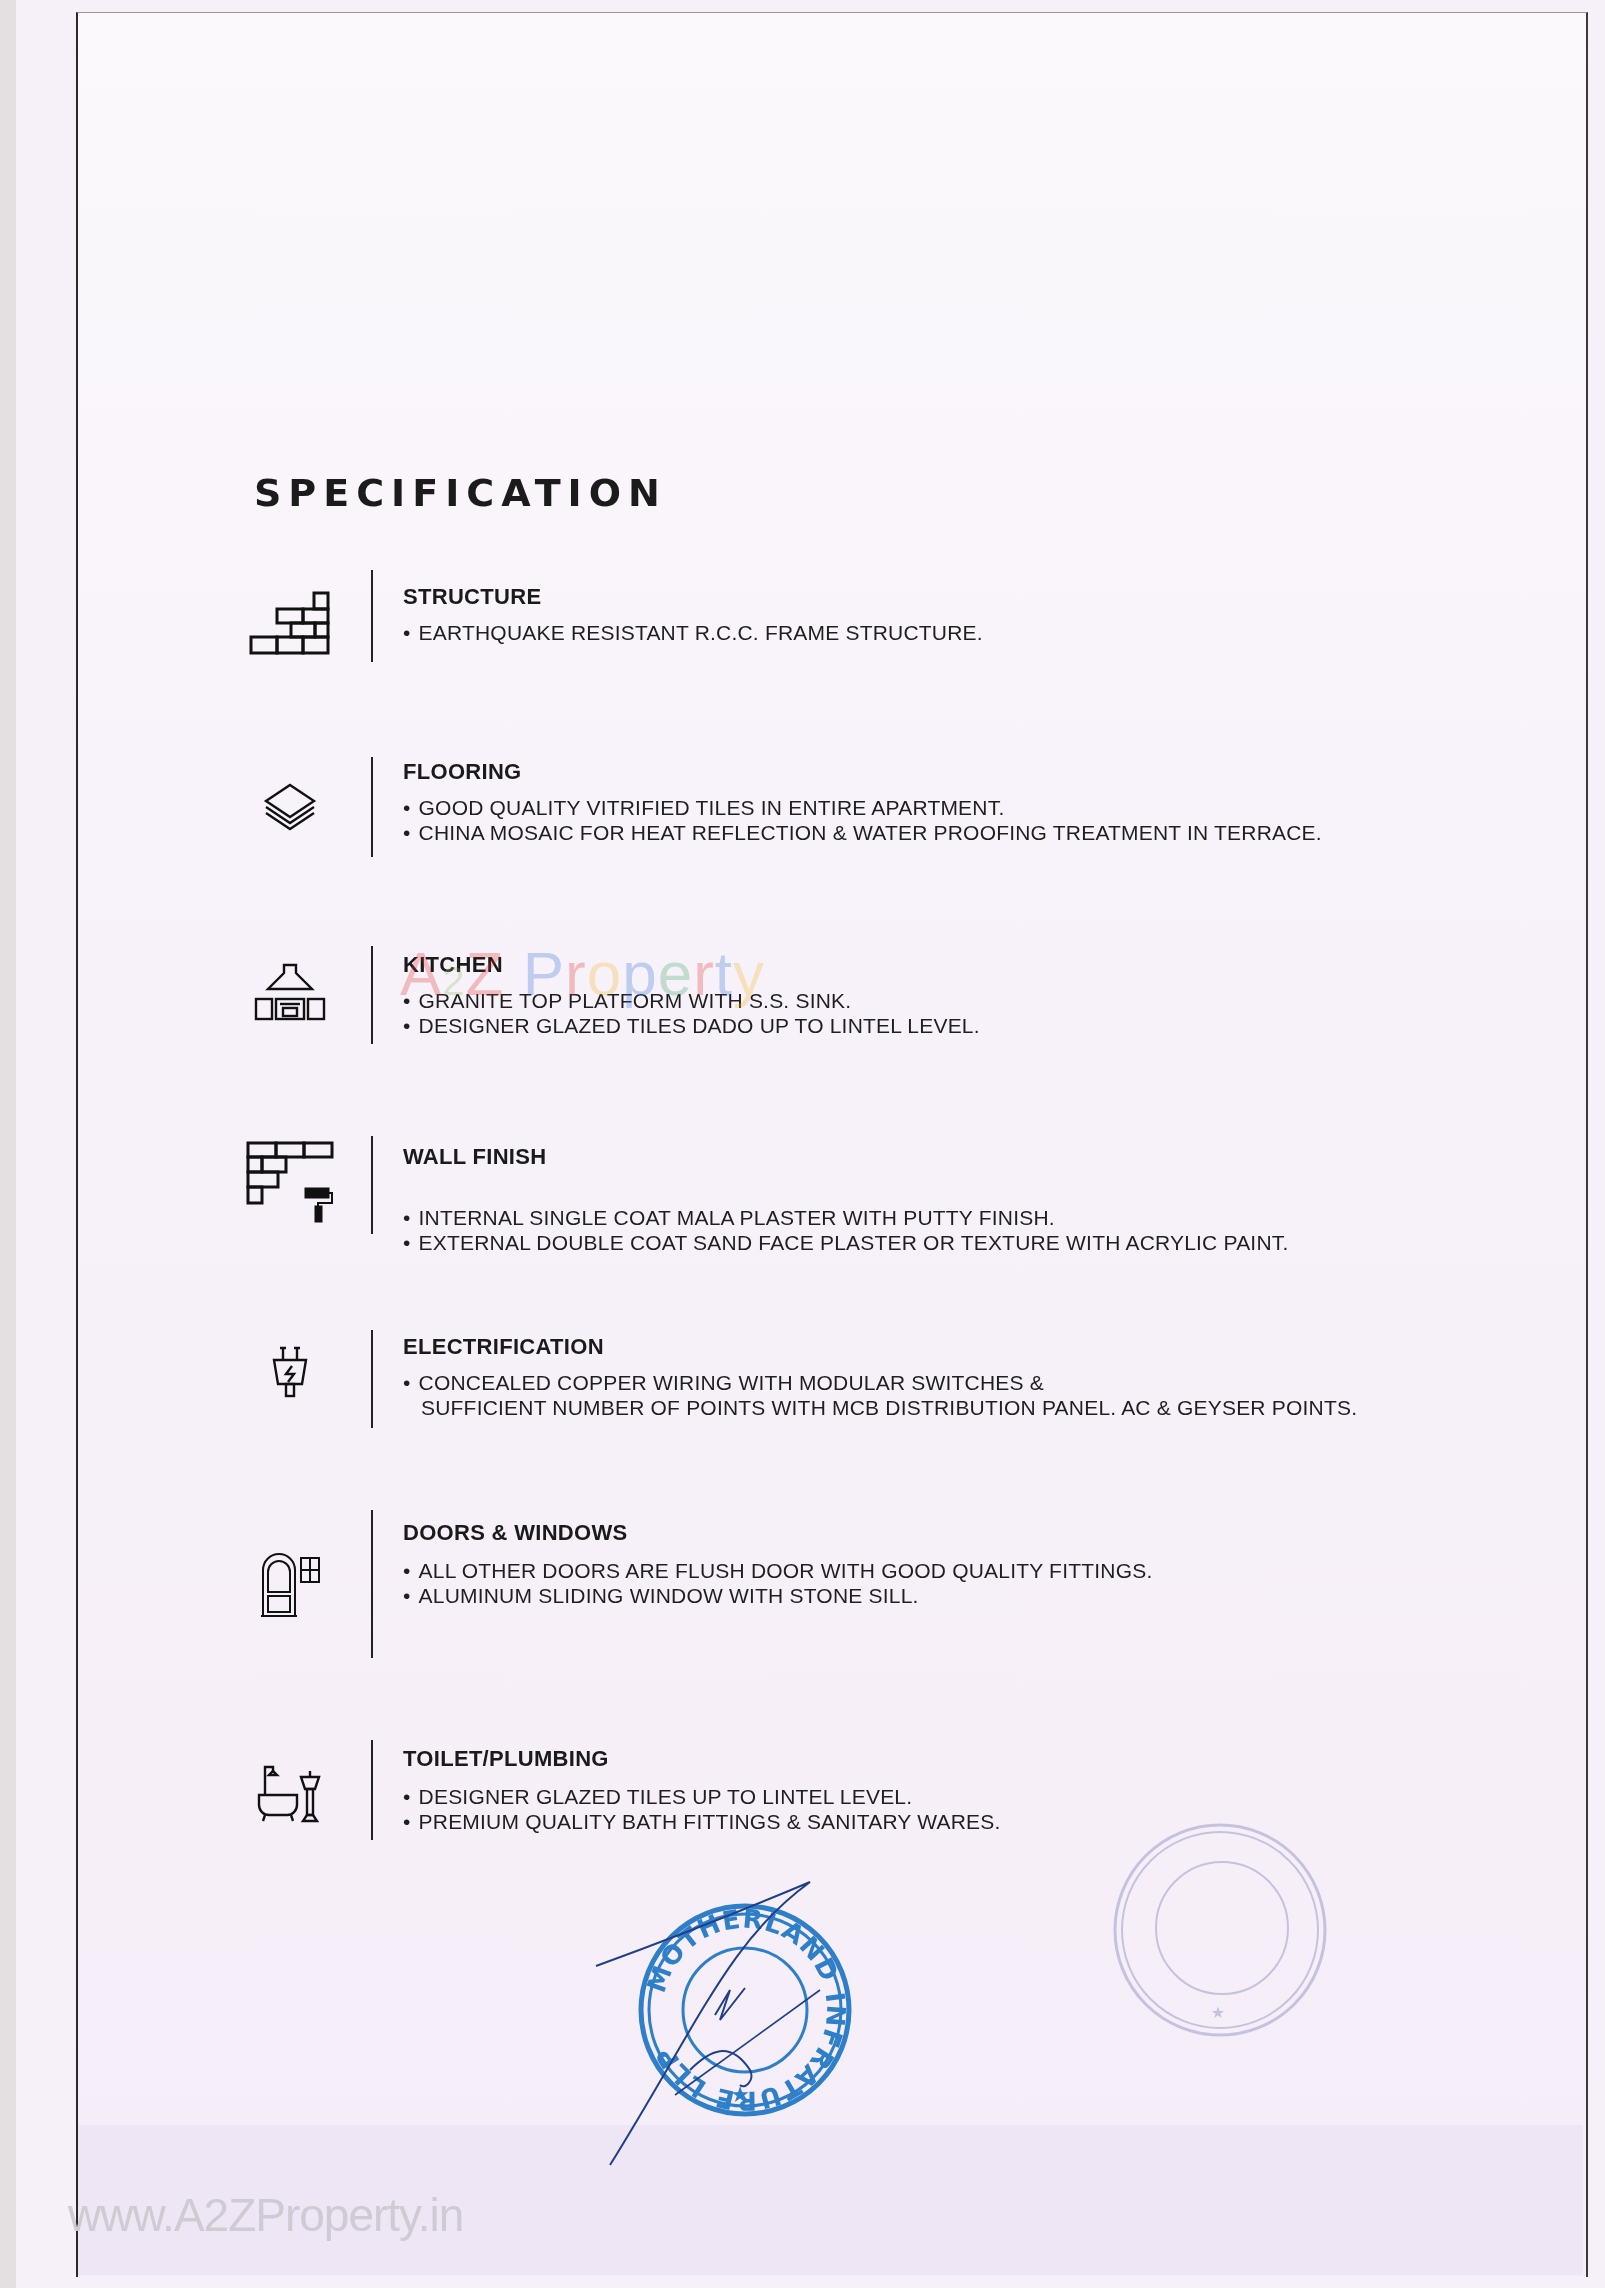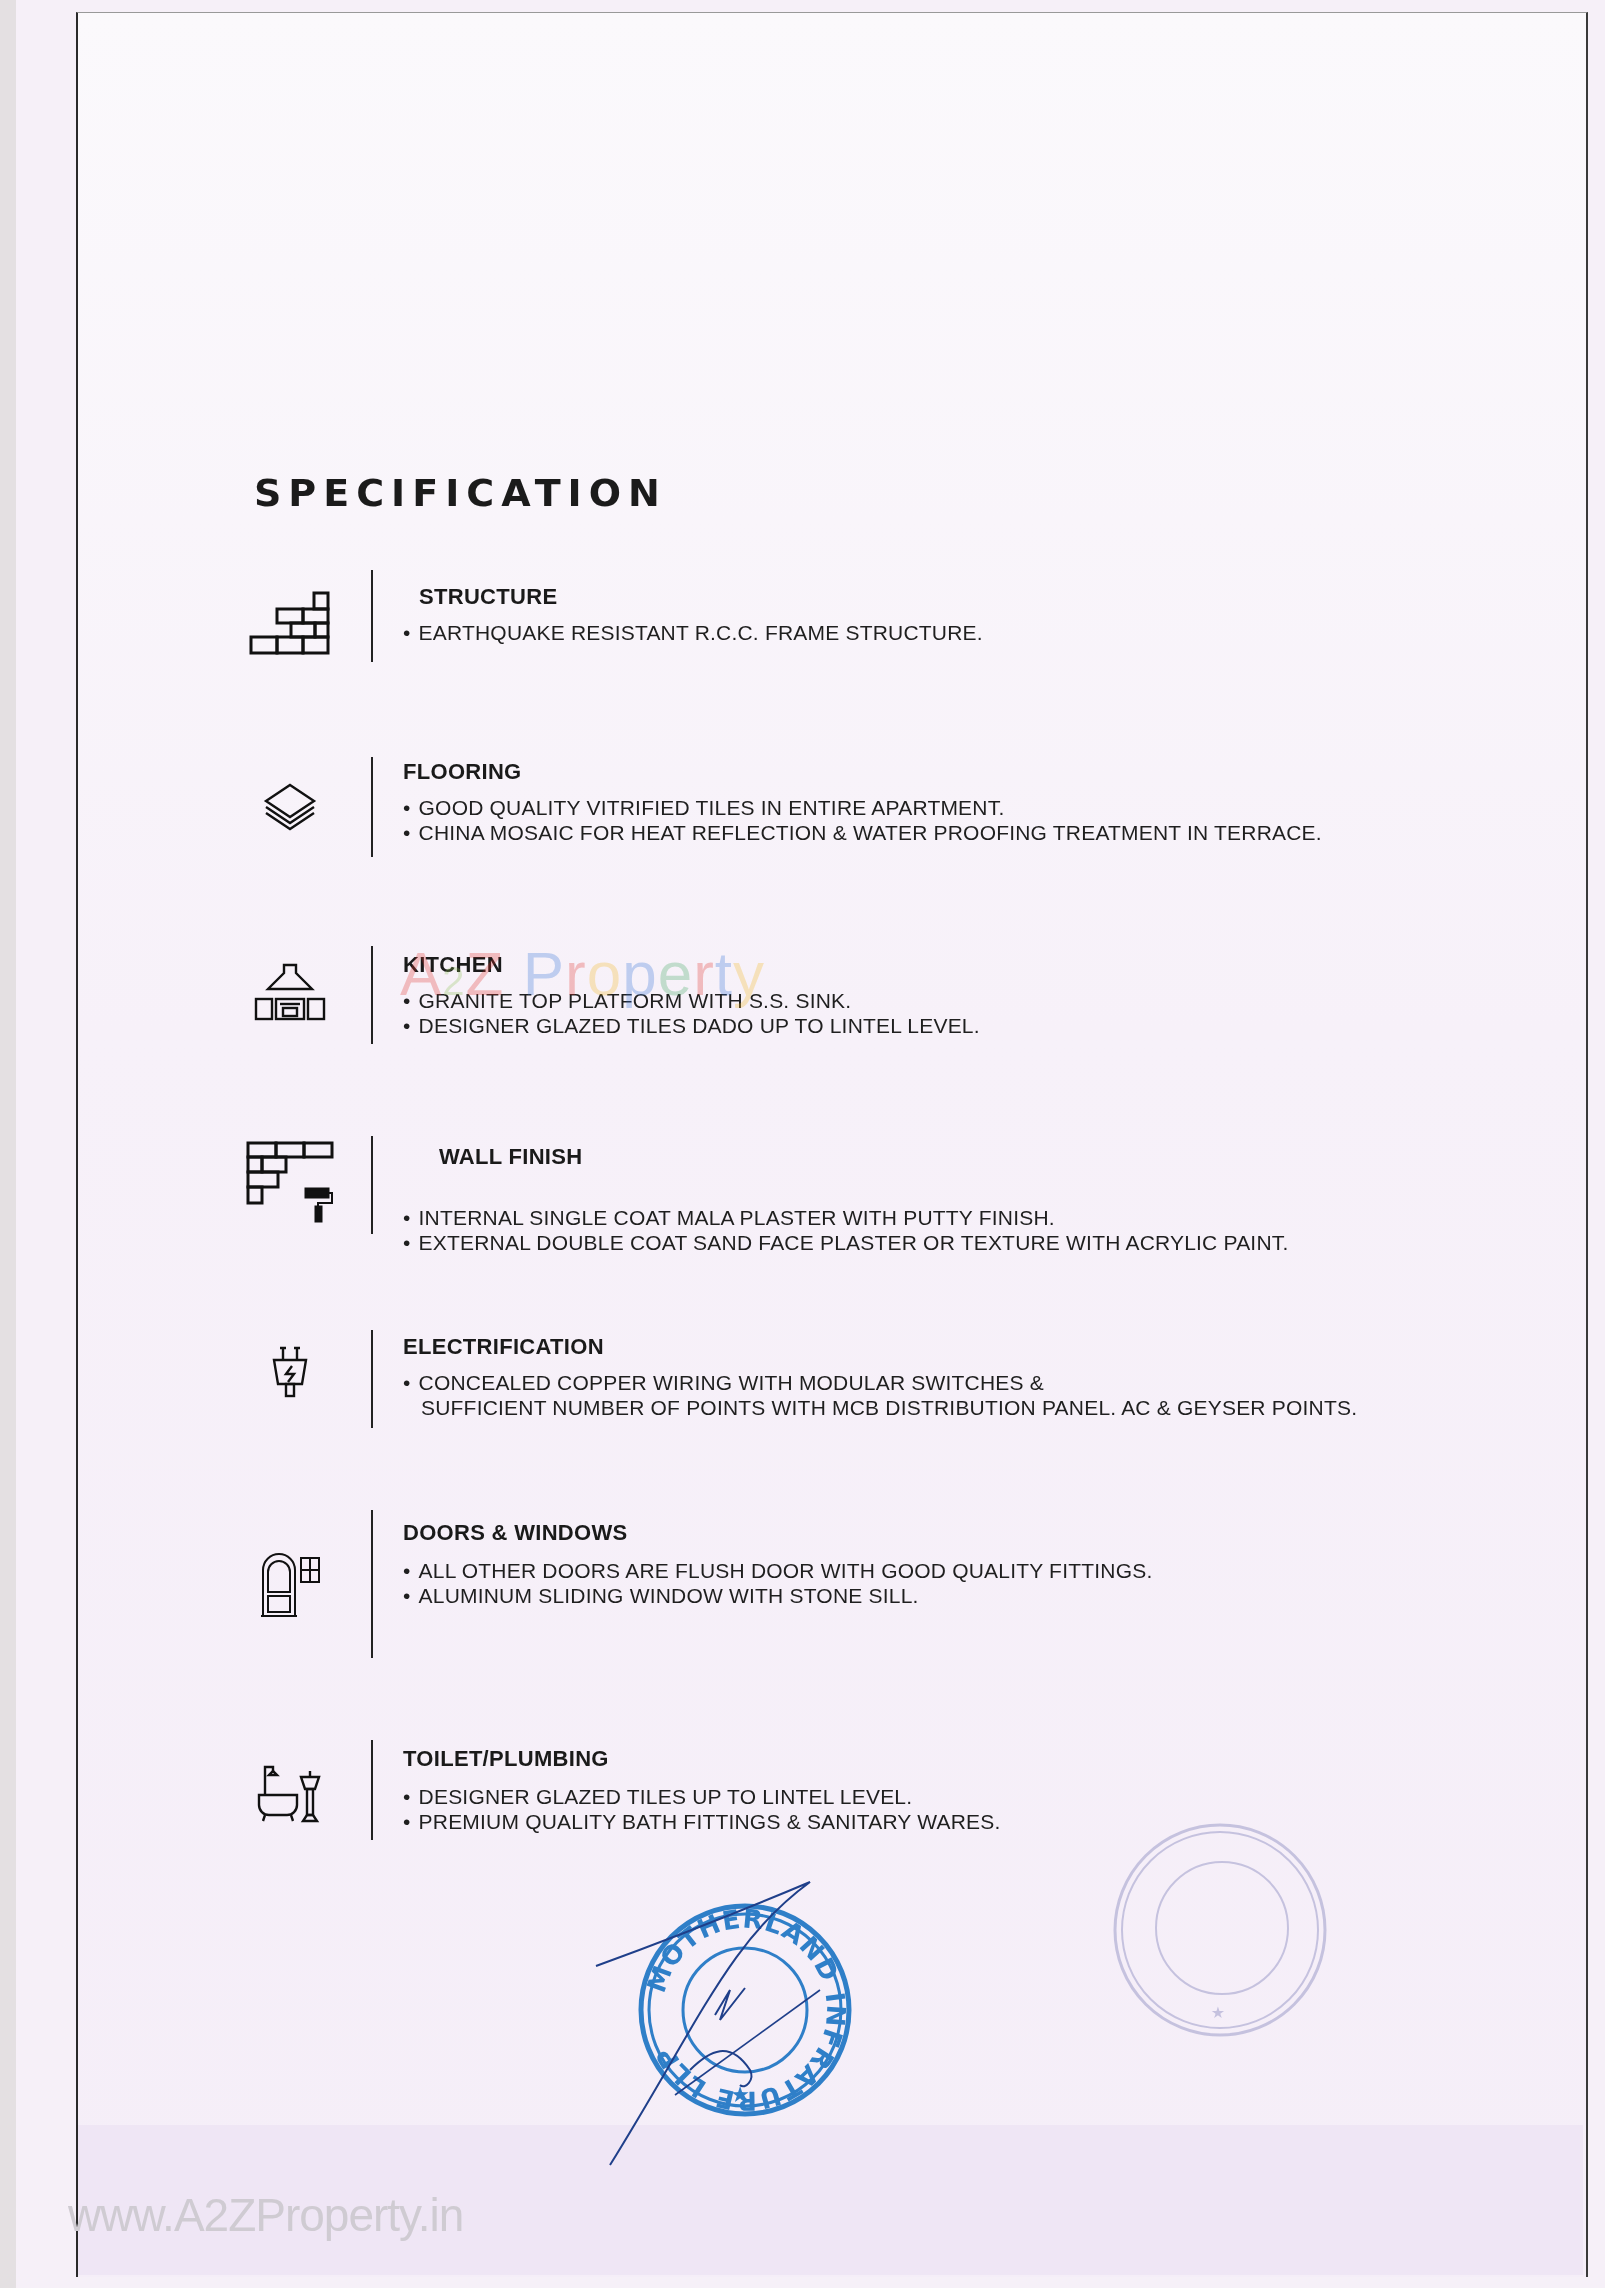--- a/index.html
+++ b/index.html
@@ -87,21 +87,21 @@
       <rect x="30" y="18" width="26" height="14"></rect>
         <rect x="56" y="18" width="25" height="14"></rect>
       <rect x="44" y="32" width="24" height="14"></rect>
         <rect x="68" y="32" width="13" height="14"></rect>
       <rect x="4" y="46" width="26" height="16"></rect>
         <rect x="30" y="46" width="26" height="16"></rect>
         <rect x="56" y="46" width="25" height="16"></rect>
     </svg>
   </div>
   <div class="divider" style="top:0; height:92px;"></div>
-  <div class="heading" style="top:14px;margin-left:16px;">STRUCTURE</div>
+  <div class="heading" style="top:14px;">STRUCTURE</div>
   <ul style="top:50px;">
     <li>EARTHQUAKE RESISTANT R.C.C. FRAME STRUCTURE.</li>
   </ul>
 </div>
 
 <div class="spec" style="top:757px;">
   <div class="icon" style="top:12px;">
     <svg width="60" height="56" viewBox="0 0 60 56" fill="none" stroke="#111" stroke-width="2.4">
       <path d="M30 4 L54 20 L30 36 L6 20 Z"></path>
       <path d="M6 26 L30 42 L54 26"></path>
@@ -146,21 +146,21 @@
       <rect x="4" y="18" width="14" height="15"></rect>
         <rect x="18" y="18" width="24" height="15"></rect>
       <rect x="4" y="33" width="30" height="15"></rect>
       <rect x="4" y="48" width="14" height="16"></rect>
       <rect x="62" y="50" width="22" height="8" fill="#111"></rect>
       <path d="M84 54 H88 V64 H74 V68" stroke-width="2"></path>
       <rect x="72" y="68" width="5" height="14" fill="#111"></rect>
     </svg>
   </div>
   <div class="divider" style="top:0; height:98px;"></div>
-  <div class="heading" style="top:8px;margin-left:36px;">WALL FINISH</div>
+  <div class="heading" style="top:8px;">WALL FINISH</div>
   <ul style="top:44px;margin-top:25px;">
     <li>INTERNAL SINGLE COAT MALA PLASTER WITH PUTTY FINISH.</li>
     <li>EXTERNAL DOUBLE COAT SAND FACE PLASTER OR TEXTURE WITH ACRYLIC PAINT.</li>
   </ul>
 </div>
 
 <div class="spec" style="top:1330px;">
   <div class="icon" style="top:4px;">
     <svg width="40" height="60" viewBox="0 0 40 60" fill="none" stroke="#111" stroke-width="2.4">
       <path d="M13 4 V16 M27 4 V16"></path>

